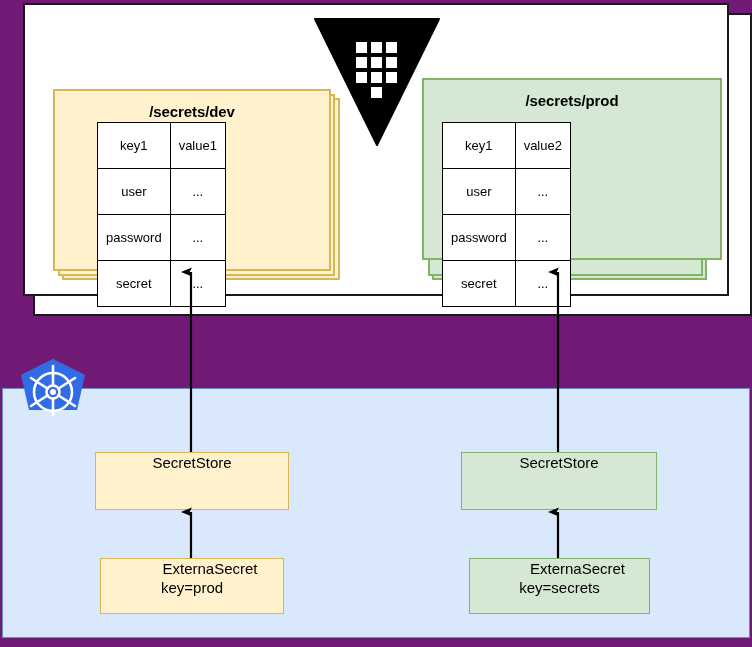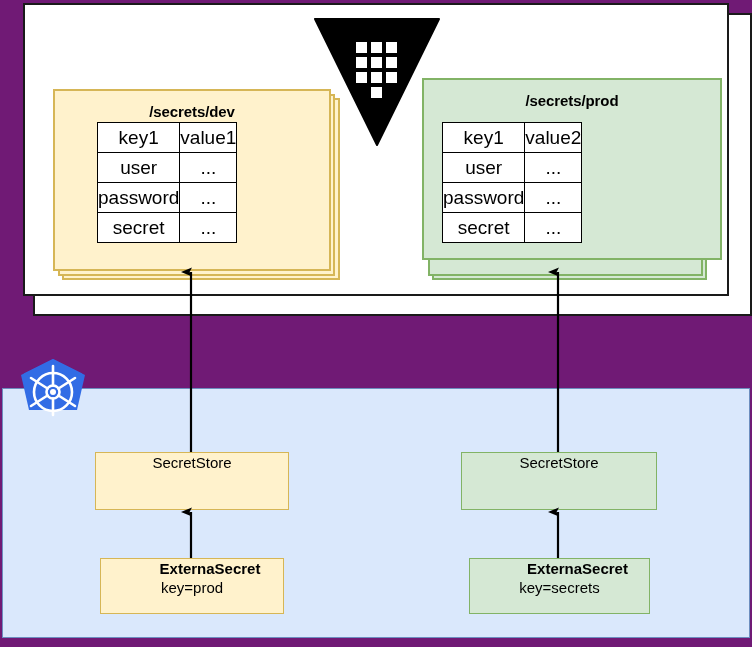--- a/index.html
+++ b/index.html
@@ -66,24 +66,24 @@
   table.secret-table {
     position: absolute;
     border-collapse: collapse;
     background: #ffffff;
     table-layout: fixed;
   }
   table.secret-table td {
     border: 1.6px solid #000000;
     background: #ffffff;
     text-align: center;
-    font-size: 19px;
+    font-size: 13px;
     color: #000000;
     height: 29px;
-    padding: 0;
+    padding: 8px;
     line-height: 29px;
   }
   table.secret-table td.k { width: 106px; }
   table.secret-table td.v { width: 104px; text-align: center; }
 
   
   .k8s-region {
     position: absolute;
     left: 2px;
     top: 388px;
@@ -107,21 +107,21 @@
     box-sizing: border-box;
     border-width: 1.6px;
     border-style: solid;
     display: flex;
     flex-direction: column;
     align-items: center;
     font-size: 15px;
     color: #000000;
     line-height: 19px;
   }
-  .node-box .bold { font-weight: bold; padding-left: 36px; }
+  .node-box .bold { font-weight: normal; padding-left: 36px; }
 
   
   .arrow-svg { position: absolute; left: 0; top: 0; width: 752px; height: 647px; pointer-events: none; }
 </style>
 </head>
 <body>
 
 <div id="canvas">
 
   <div class="sheet sheet-back"></div>

